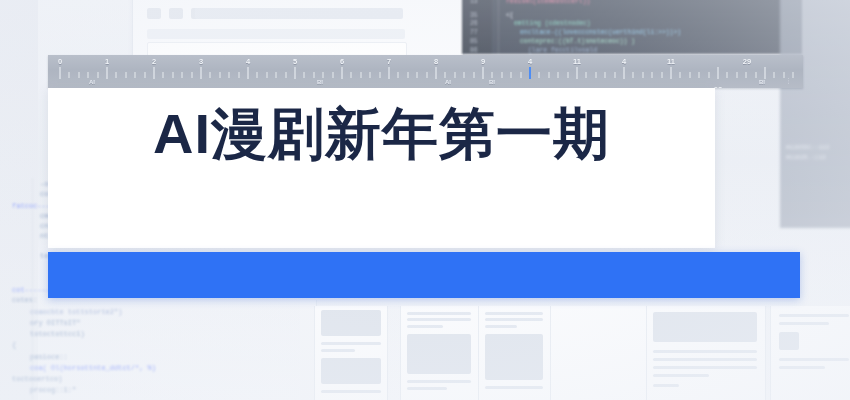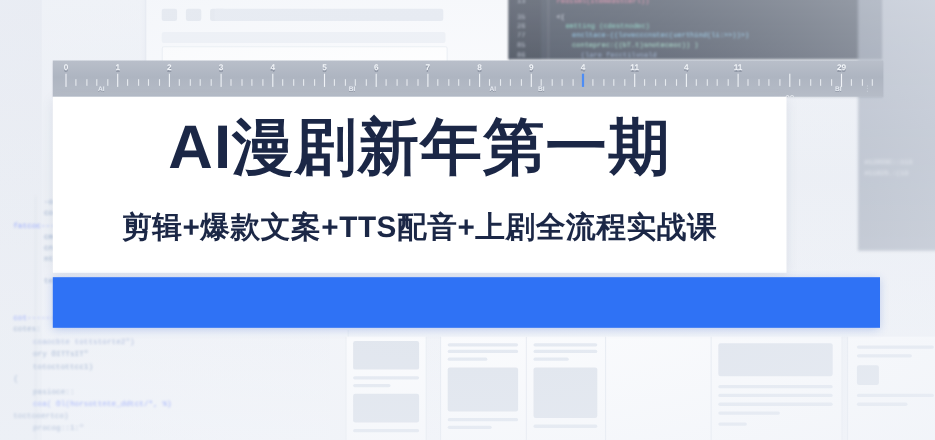--- a/index.html
+++ b/index.html
@@ -387,33 +387,32 @@
       <div class="tick minor" style="left: 632.4px;"></div>
       <div class="tick minor" style="left: 641.8px;"></div>
       <div class="tick minor" style="left: 651.2px;"></div>
       <div class="tick minor" style="left: 660.6px;"></div>
       <div class="ruler-num" style="left: 670px; margin-top: 28px;">28</div>
       <div class="tick major" style="left: 670px;"></div>
       <div class="tick minor" style="left: 679.4px;"></div>
       <div class="tick minor" style="left: 688.8px;"></div>
       <div class="tick minor" style="left: 698.2px;"></div>
       <div class="tick minor" style="left: 707.6px;"></div>
-      <div class="ruler-num" style="left: 717px;">29</div>
+      <div class="ruler-num" style="left: 699px;">29</div>
       <div class="tick major" style="left: 717px;"></div>
       <div class="tick minor" style="left: 726.4px;"></div>
       <div class="tick minor" style="left: 735.8px;"></div>
       <div class="tick minor" style="left: 745.2px;"></div>
       <div class="ruler-sub" style="left: 44px;">AI</div>
       <div class="ruler-sub" style="left: 272px;">BI</div>
       <div class="ruler-sub" style="left: 400px;">AI</div>
       <div class="ruler-sub" style="left: 444px;">BI</div>
       <div class="ruler-sub" style="left: 714px;">BI</div>
       <div class="ruler-dots">⋮</div>
     </div>
 
   <div class="card">
     <div class="title">AI漫剧新年第一期</div>
-    <div class="subtitle">剪辑+爆款文案+TTS配音+上剧全流程实战课</div>
   </div>
 
   <div class="blue-bar"></div>
 
 </div>
 
 </body></html>

